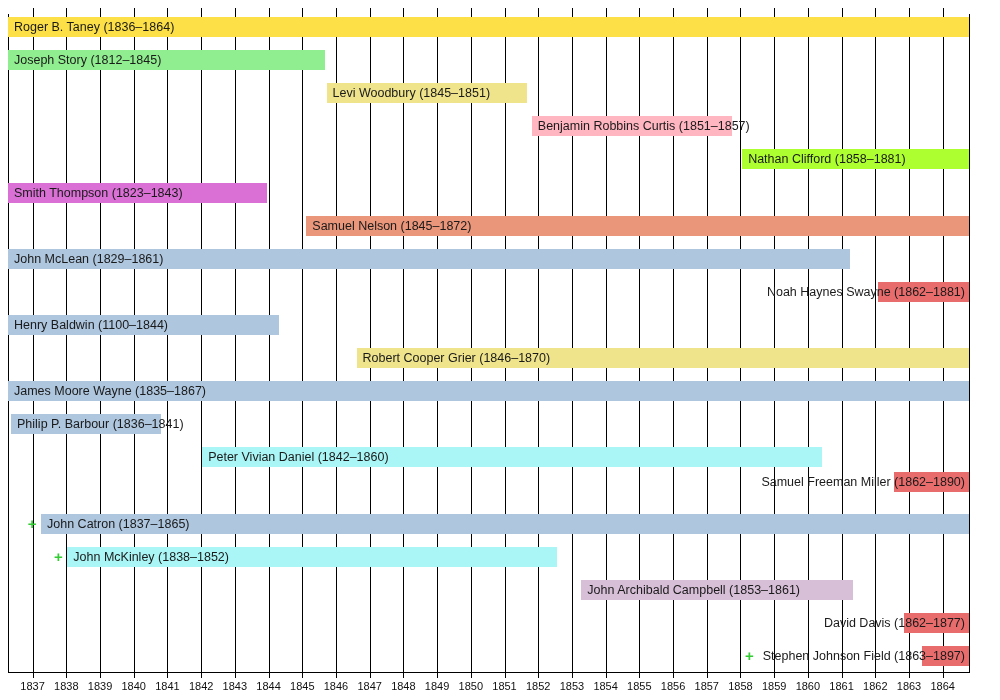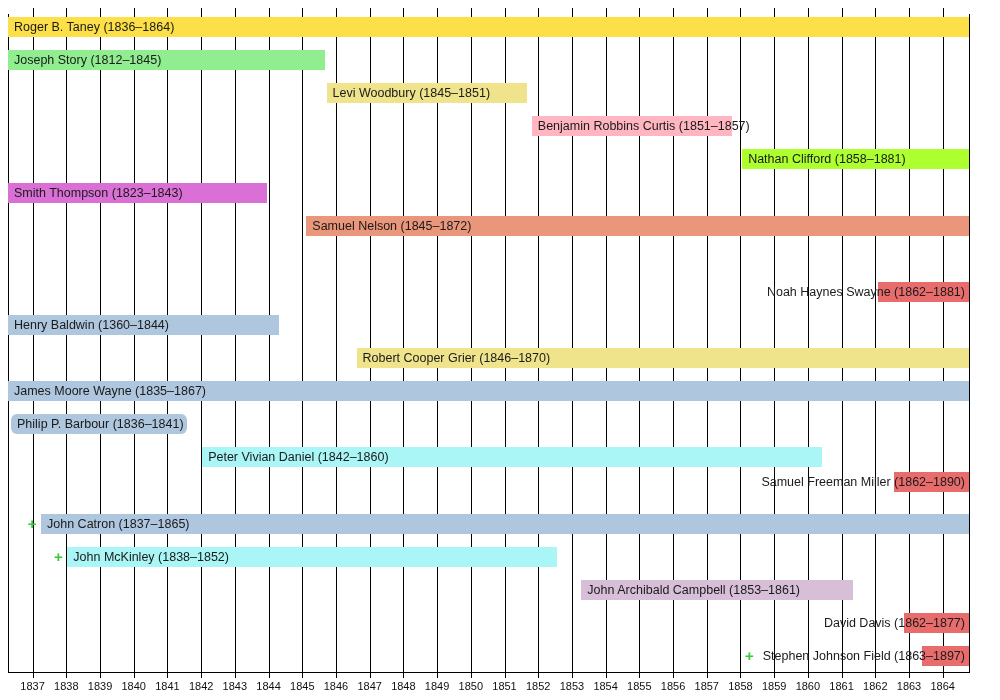--- a/index.html
+++ b/index.html
@@ -152,33 +152,36 @@
     </div>
     <div class="bar" style="left: 742.149px; top: 149.4px; width: 226.851px; background: rgb(173, 255, 47);">
       <div class="bar-label inside">Nathan Clifford (1858–1881)</div>
     </div>
     <div class="bar" style="left: 8px; top: 182.5px; width: 259.21px; background: rgb(218, 112, 214);">
       <div class="bar-label inside">Smith Thompson (1823–1843)</div>
     </div>
     <div class="bar" style="left: 306.311px; top: 215.6px; width: 662.689px; background: rgb(233, 150, 122);">
       <div class="bar-label inside">Samuel Nelson (1845–1872)</div>
     </div>
+    <div class="bar" style="left: 8px; top: 248.7px; width: 842.35px; background: rgb(174, 198, 222);">
+      <div class="bar-label inside">John McLean (1829–1861)</div>
+    </div>
     <div class="bar" style="left: 877.653px; top: 281.8px; width: 91.3472px; background: rgb(233, 108, 108);">
       <div class="bar-label right">Noah Haynes Swayne (1862–1881)</div>
     </div>
     <div class="bar" style="left: 8px; top: 314.9px; width: 271.008px; background: rgb(174, 198, 222);">
-      <div class="bar-label inside">Henry Baldwin (1360–1844)</div>
+      <div class="bar-label inside">Henry Baldwin (1100–1844)</div>
     </div>
     <div class="bar" style="left: 356.535px; top: 348px; width: 612.465px; background: rgb(239, 228, 140);">
       <div class="bar-label inside">Robert Cooper Grier (1846–1870)</div>
     </div>
     <div class="bar" style="left: 8px; top: 381.1px; width: 961px; background: rgb(174, 198, 222);">
       <div class="bar-label inside">James Moore Wayne (1835–1867)</div>
     </div>
-    <div class="bar" style="left: 11.0337px; top: 414.2px; width: 176px; background: rgb(174, 198, 222); border-radius: 6px;">
+    <div class="bar" style="left: 11.0337px; top: 414.2px; width: 150px; background: rgb(174, 198, 222);">
       <div class="bar-label inside">Philip P. Barbour (1836–1841)</div>
     </div>
     <div class="bar" style="left: 202.155px; top: 447.3px; width: 619.88px; background: rgb(170, 245, 245);">
       <div class="bar-label inside">Peter Vivian Daniel (1842–1860)</div>
     </div>
     <div class="bar" style="left: 893.832px; top: 472px; width: 75.1677px; background: rgb(233, 108, 108);">
       <div class="bar-label right">Samuel Freeman Miller (1862–1890)</div>
     </div>
     <div class="bar" style="left: 41.0333px; top: 513.5px; width: 927.967px; background: rgb(174, 198, 222);">
       <div class="bar-label inside">John Catron (1837–1865)</div>

